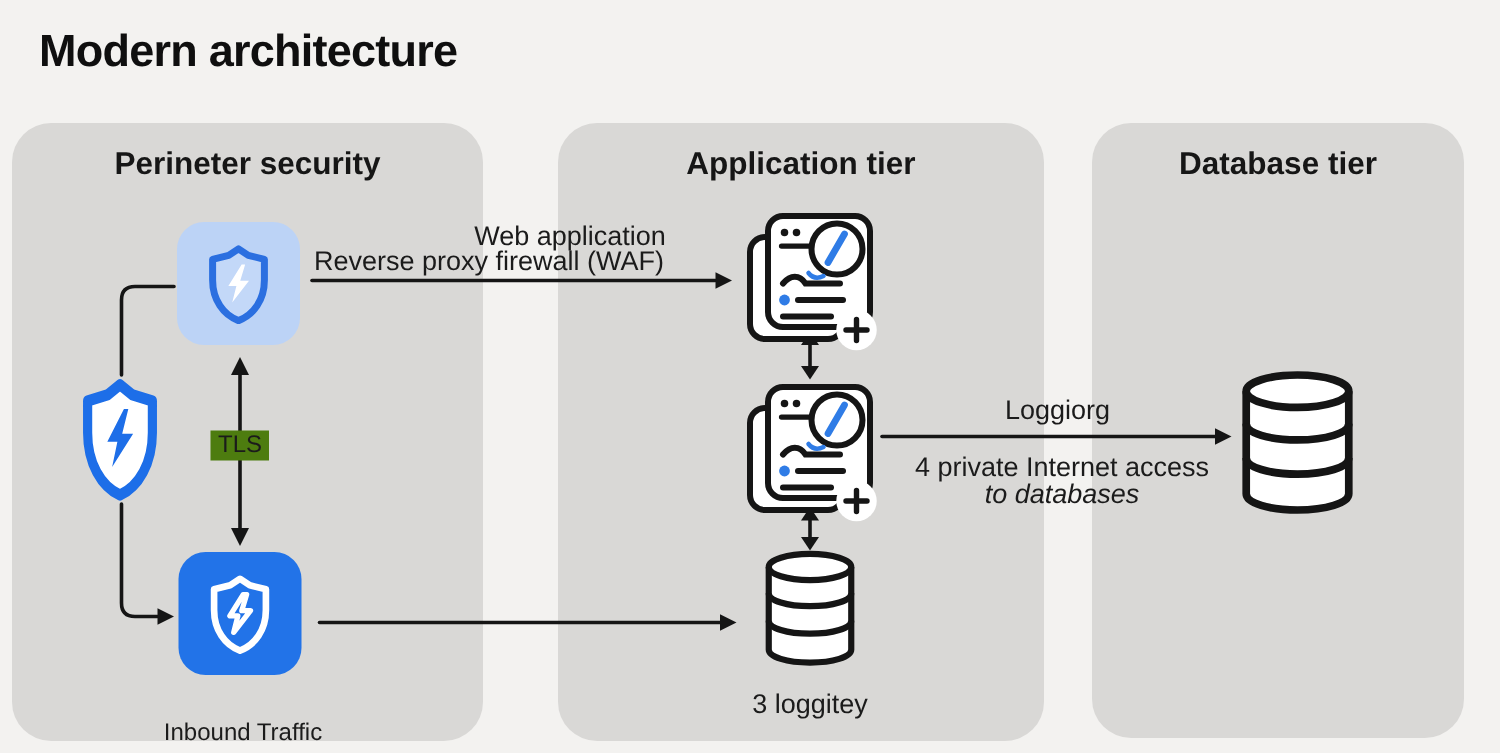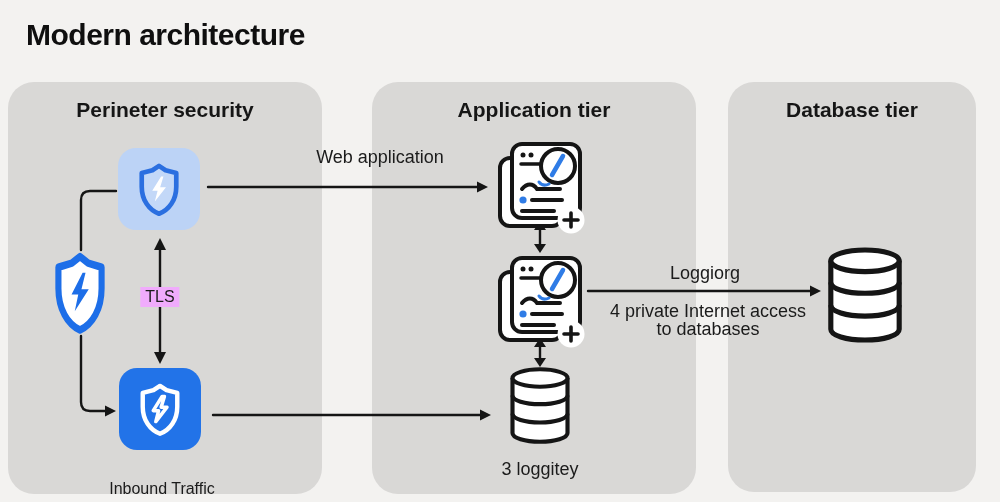--- a/index.html
+++ b/index.html
@@ -34,21 +34,21 @@
   .app-icon    { position:absolute; width:96px; height:98px; }
   .app-icon-1  { left:492px; top:136px; }
   .app-icon-2  { left:492px; top:250px; }
   .cyl-small   { position:absolute; left:507px; top:366px; width:66px; height:79px; }
   .cyl-big     { position:absolute; left:823px; top:246px; width:84px; height:98px; }
   .lbl {
     position:absolute; transform:translateX(-50%);
     font-size:18px; font-weight:500; white-space:nowrap; color:#1b1b1b;
   }
   .lbl-16 { font-size:16px; }
-  .lbl-tls { background:#f0abfc; padding:1px 5px; }
+  .lbl-tls { background:#4d7c0f; padding:1px 5px; }
 </style>
 </head>
 <body>
 
 <div class="canvas">
 
   <h1 class="page-title">Modern architecture</h1>
 
   <div class="col col-1">
     <div class="col-header">Perineter security</div>
@@ -159,21 +159,22 @@
       <path d="M6 32 C6 37.5 19.4 41.5 36 41.5 C52.6 41.5 66 37.5 66 32" fill="none" stroke="#151515" stroke-width="4.5"></path>
       <path d="M6 52 C6 57.5 19.4 61.5 36 61.5 C52.6 61.5 66 57.5 66 52" fill="none" stroke="#151515" stroke-width="4.5"></path>
       <ellipse cx="36" cy="13" rx="30" ry="9.5" fill="#fff" stroke="#151515" stroke-width="4.5"></ellipse>
     </svg>
   </div>
 
   <div class="lbl lbl-16 lbl-tls" style="left:160px; top:287px;">TLS</div>
   <div class="lbl lbl-16" style="left:162px; top:480px;">Inbound Traffic</div>
 
   <div class="lbl" style="left:380px; top:147px;">Web application</div>
+  <div class="lbl" style="left:326px; top:164px;">Reverse proxy firewall (WAF)</div>
 
 
   <div class="lbl" style="left:705px; top:263px;text-align:right;">Loggiorg</div>
   <div class="lbl" style="left:708px; top:301px;">4 private Internet access</div>
-  <div class="lbl" style="left:708px; top:319px;">to databases</div>
+  <div class="lbl" style="left:708px; top:319px;font-style:italic;">to databases</div>
 
   <div class="lbl" style="left:540px; top:459px;">3 loggitey</div>
 
 </div>
 
 </body></html>

